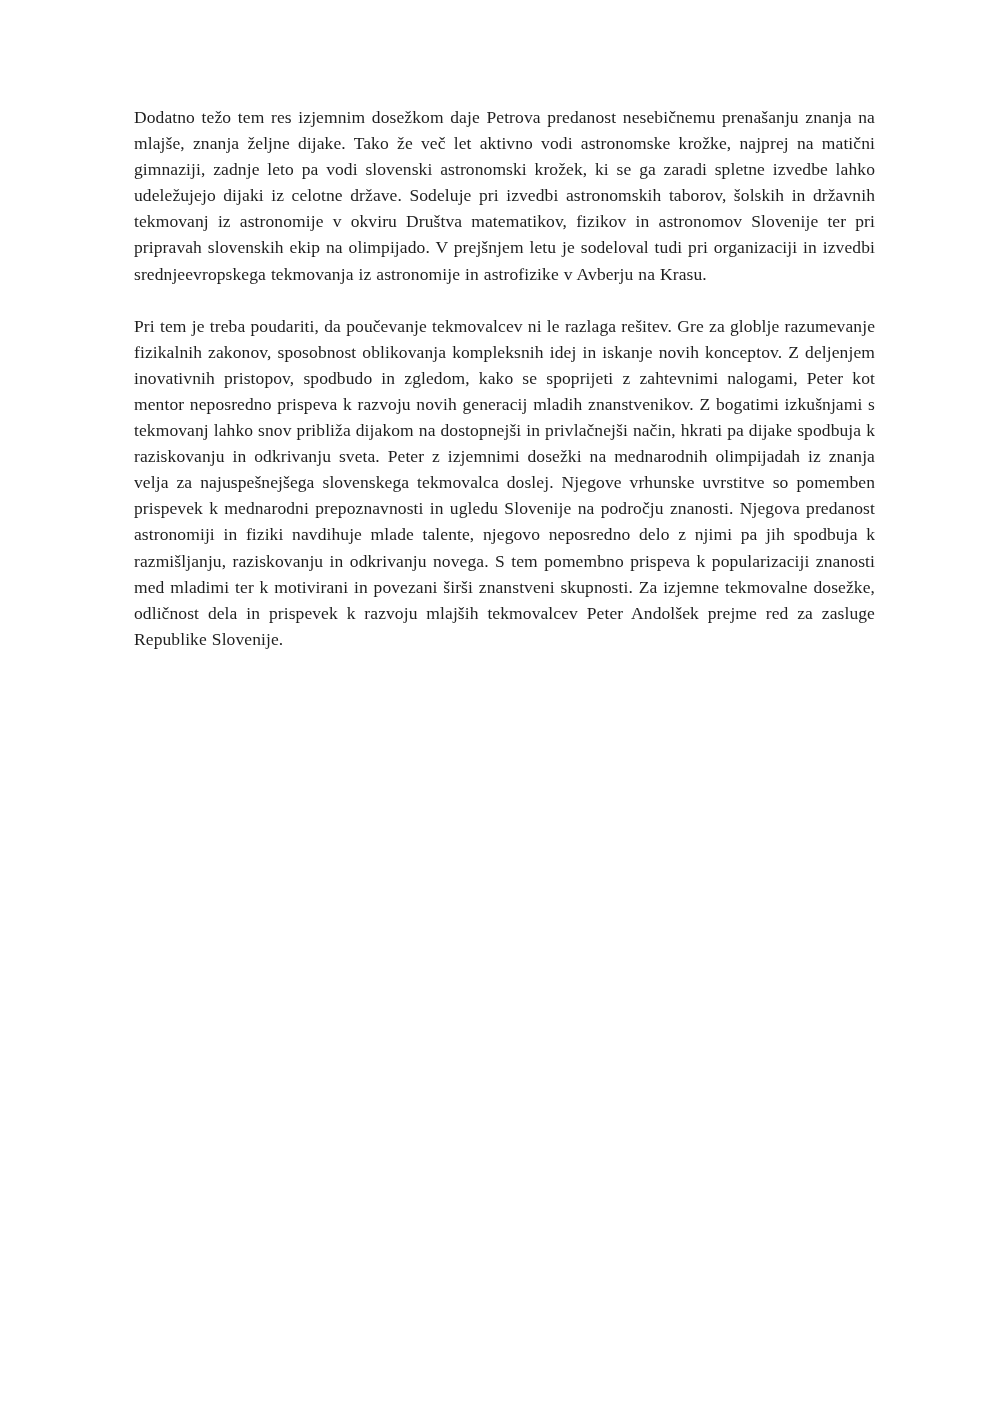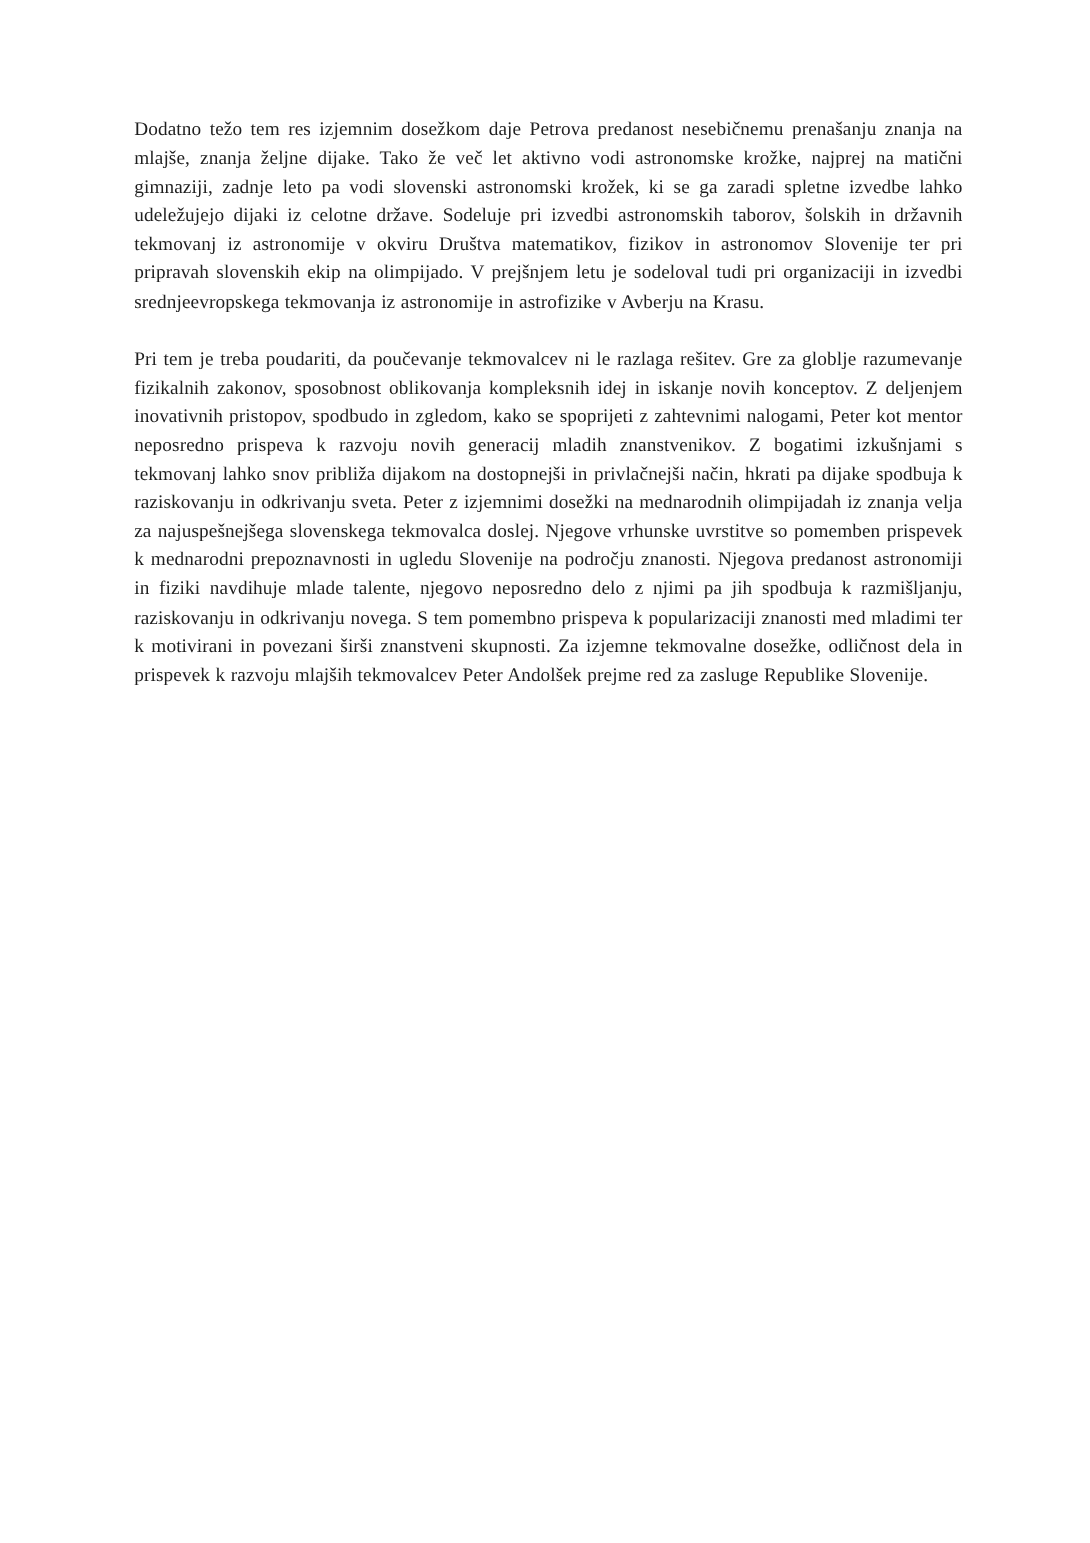--- a/index.html
+++ b/index.html
@@ -16,21 +16,21 @@
     font-family: "Liberation Serif", "DejaVu Serif", serif;
   }
   .text-block {
     position: absolute;
     left: 118px;
     top: 104px;
     width: 757px;
     color: #1e1e1e;
   }
   .text-block p {
-    margin: 0 0 26px 4px;
+    margin: 0 0 26px 16px;
     font-size: 17.5px;
     line-height: 26.1px;
     text-align: justify;
     text-justify: inter-word;
     letter-spacing: 0.1px;
     word-spacing: 0.5px;
   }
   .text-block p:last-child {
     margin-bottom: 0;
   }

